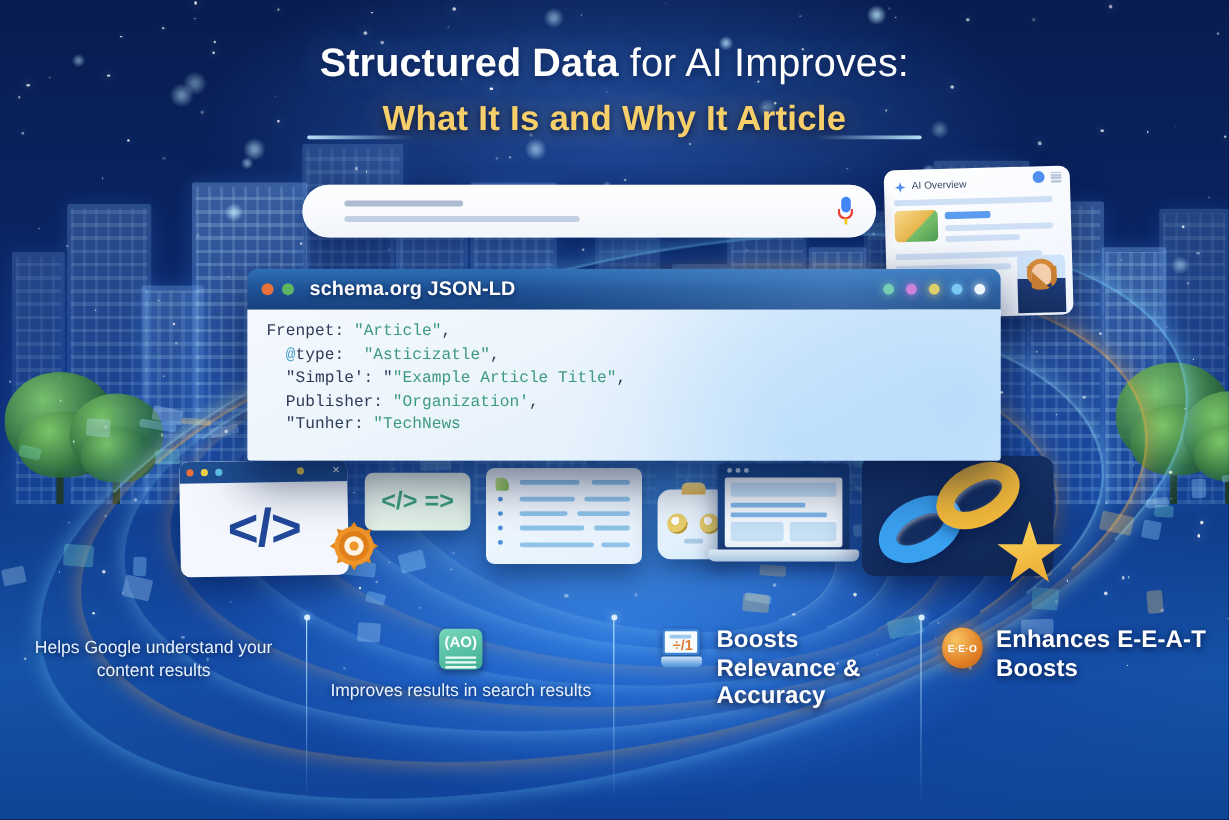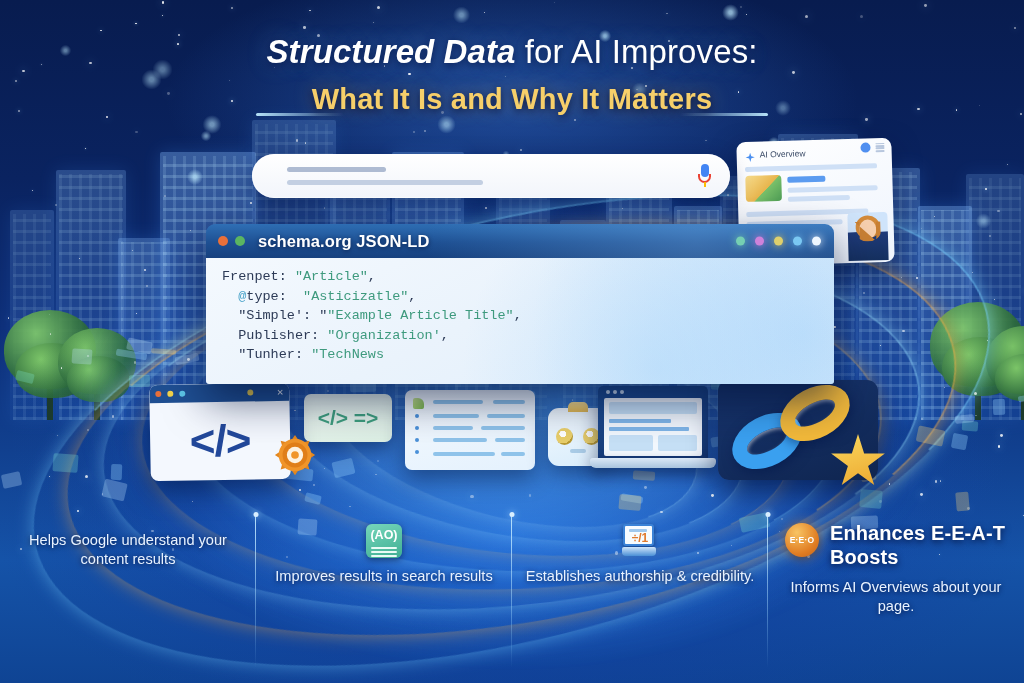--- a/index.html
+++ b/index.html
@@ -73,21 +73,21 @@
     transform: translate(-50%,-50%);
   }
   .chip { position: absolute; border-radius: 2px; }
 
   
   .title-wrap { position: absolute; left: 0; right: 0; top: 33px; text-align: center; z-index: 20; }
   .title-1 {
     font-size: 33px; line-height: 1.18; color: #fff; letter-spacing: .1px;
     text-shadow: 0 2px 9px rgba(0,14,60,.85), 0 0 22px rgba(110,180,255,.45);
   }
-  .title-1 .b { font-weight: 700; font-style: italic; }
+  .title-1 .b { font-weight: 700; }
   .title-1 .n { font-weight: 400; }
   .title-2 {
     margin-top: 11px; font-size: 29px; font-weight: 700; color: #f6cf6a;
     letter-spacing: .2px;
     text-shadow: 0 2px 8px rgba(0,10,50,.9), 0 0 20px rgba(250,200,90,.35);
   }
   .tline { position:absolute; height:3px; border-radius:2px; top:113px;
     background: linear-gradient(90deg, rgba(150,215,255,0), rgba(190,235,255,.95)); }
 
   
@@ -617,21 +617,21 @@
       <div class="chip" style="width: 30.7366px; height: 6.87658px; left: 116.332px; top: 350.806px; background: rgba(150, 210, 255, 0.34); transform: rotate(9.15423deg);"></div>
       <div class="chip" style="width: 20.7965px; height: 11.5837px; left: 128.654px; top: 374.977px; background: rgba(130, 235, 215, 0.28); transform: rotate(-1.94465deg);"></div>
       <div class="chip" style="width: 12.8371px; height: 6.71263px; left: 787.436px; top: 467.328px; background: rgba(150, 210, 255, 0.34); transform: rotate(12.7502deg);"></div>
       <div class="chip" style="width: 14.8162px; height: 15.431px; left: 951.737px; top: 434.067px; background: rgba(150, 210, 255, 0.34); transform: rotate(10.6391deg);"></div>
     </div>
 
   <div class="title-wrap">
     <div class="title-1">
       <span class="b">Structured Data</span><span class="n"> for AI Improves:</span>
     </div>
-    <div class="title-2">What It Is and Why It Matters</div>
+    <div class="title-2">What It Is and Why It Article</div>
   </div>
   <div class="tline" style="left:256px;width:88px;transform:scaleX(-1);"></div>
   <div class="tline" style="right:256px;width:88px;"></div>
 
   <div class="searchbar">
     <div class="sb-line a"></div>
     <div class="sb-line b"></div>
     <div class="mic">
       <div class="mic-top"></div>
         <div class="mic-arc"></div>
@@ -793,28 +793,27 @@
         <div class="card-head">
           <div class="card-ico">
             <div class="ic-calc">
               <div class="scr">
                 <div class="bar"></div>
               </div>
               <div class="txt">÷/1</div>
               <div class="base"></div>
             </div>
           </div>
+          <div class="card-title">Boosts Relevance &amp; Accuracy</div>
         </div>
-        <div class="card-sub">Establishes authorship &amp; credibility.</div>
       </div>
       <div class="divider" style="left: 767px;"></div>
       <div class="card wide">
         <div class="card-head">
           <div class="card-ico">
             <div class="ic-eeat">E·E·O</div>
           </div>
           <div class="card-title">Enhances E-E-A-T Boosts</div>
         </div>
-        <div class="card-sub">Informs AI Overviews about your page.</div>
       </div>
     </div>
 
 </div>
 
 </body></html>

